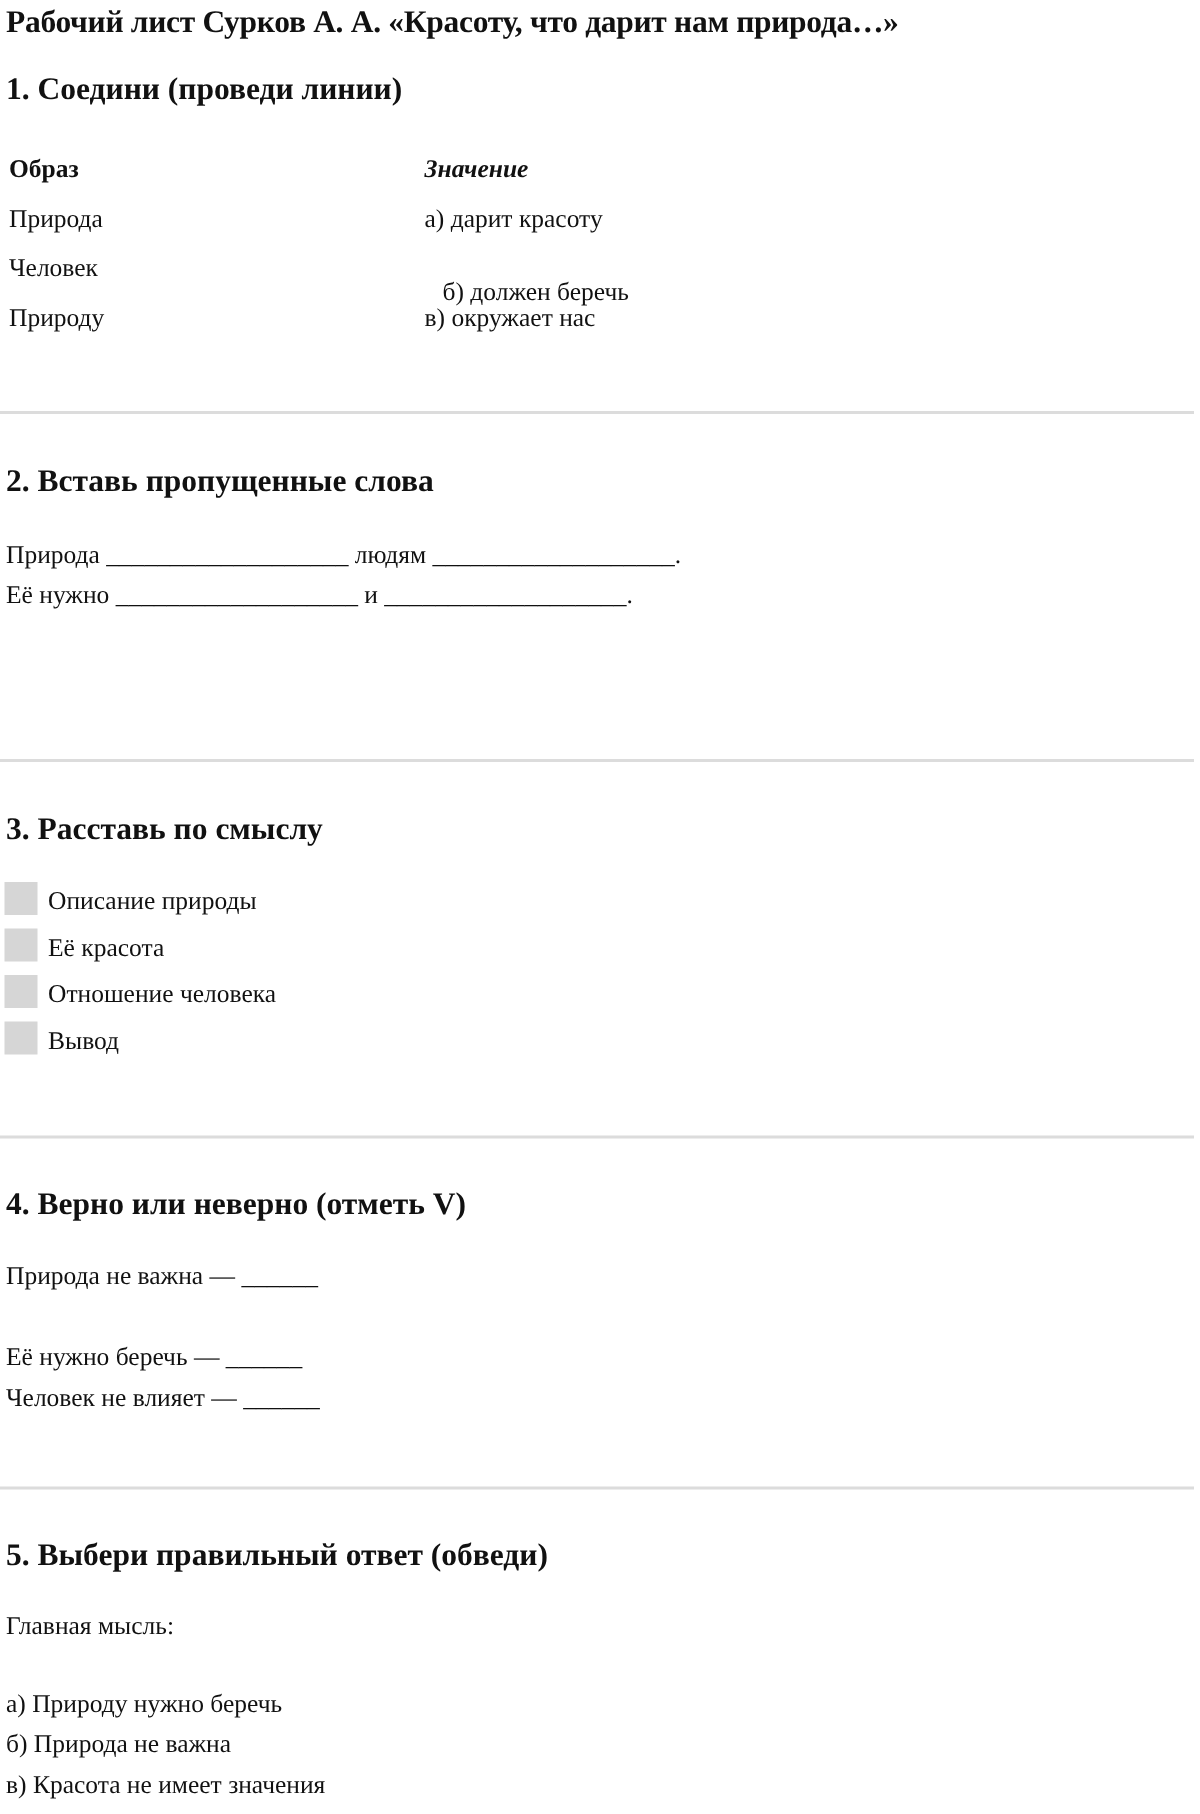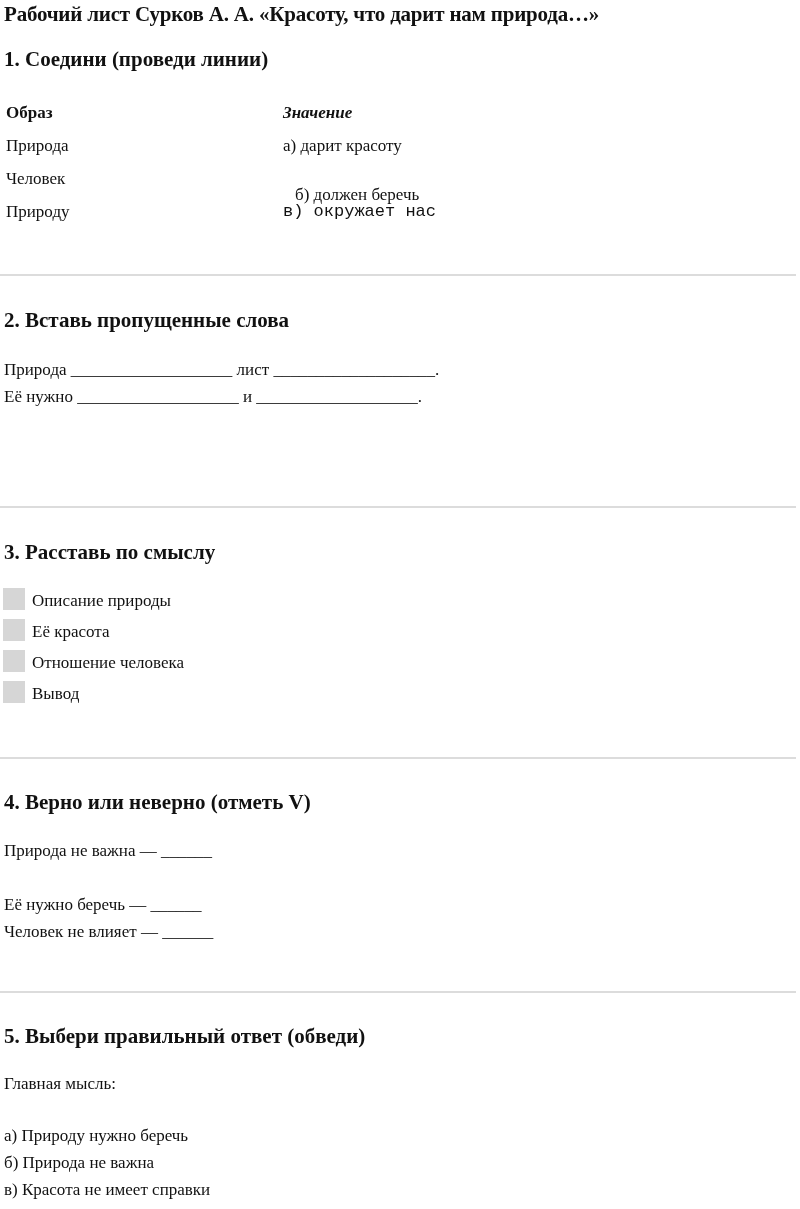--- a/index.html
+++ b/index.html
@@ -32,26 +32,26 @@
   <div class="title">Рабочий лист Сурков А. А. «Красоту, что дарит нам природа…»</div>
 
   <div class="h" style="top:47px;">1. Соедини (проведи линии)</div>
   <div class="t" style="left:6px;top:103px;font-weight:bold;">Образ</div>
   <div class="t" style="left:283px;top:103px;font-weight:bold;font-style:italic;">Значение</div>
   <div class="t" style="left:6px;top:136px;">Природа</div>
   <div class="t" style="left:6px;top:169px;">Человек</div>
   <div class="t" style="left:6px;top:202px;">Природу</div>
   <div class="t" style="left:283px;top:136px;">а) дарит красоту</div>
   <div class="t" style="left:295px;top:169px;margin-top:16px;">б) должен беречь</div>
-  <div class="t" style="left:283px;top:202px;font-family:Liberation Mono, monospace;">в) окружает нас</div>
+  <div class="t" style="left:283px;top:202px;">в) окружает нас</div>
 
   <div class="sep" style="top:274px;"></div>
 
   <div class="h" style="top:308px;">2. Вставь пропущенные слова</div>
-  <div class="t" style="left:4px;top:360px;">Природа ___________________ лист ___________________.</div>
+  <div class="t" style="left:4px;top:360px;">Природа ___________________ людям ___________________.</div>
   <div class="t" style="left:4px;top:387px;">Её нужно ___________________ и ___________________.</div>
 
   <div class="sep" style="top:506px;"></div>
 
   <div class="h" style="top:540px;text-align:center;">3. Расставь по смыслу</div>
   <div class="sq" style="top:588px;"></div>
   <div class="t" style="left:32px;top:591px;">Описание природы</div>
   <div class="sq" style="top:619px;"></div>
   <div class="t" style="left:32px;top:622px;">Её красота</div>
   <div class="sq" style="top:650px;"></div>
@@ -65,14 +65,14 @@
   <div class="t" style="left:4px;top:841px;">Природа не важна — ______</div>
   <div class="t" style="left:4px;top:895px;">Её нужно беречь — ______</div>
   <div class="t" style="left:4px;top:922px;">Человек не влияет — ______</div>
 
   <div class="sep" style="top:991px;"></div>
 
   <div class="h" style="top:1024px;">5. Выбери правильный ответ (обведи)</div>
   <div class="t" style="left:4px;top:1074px;">Главная мысль:</div>
   <div class="t" style="left:4px;top:1126px;">а) Природу нужно беречь</div>
   <div class="t" style="left:4px;top:1153px;">б) Природа не важна</div>
-  <div class="t" style="left:4px;top:1180px;">в) Красота не имеет справки</div>
+  <div class="t" style="left:4px;top:1180px;">в) Красота не имеет значения</div>
 </div>
 
 </body></html>

